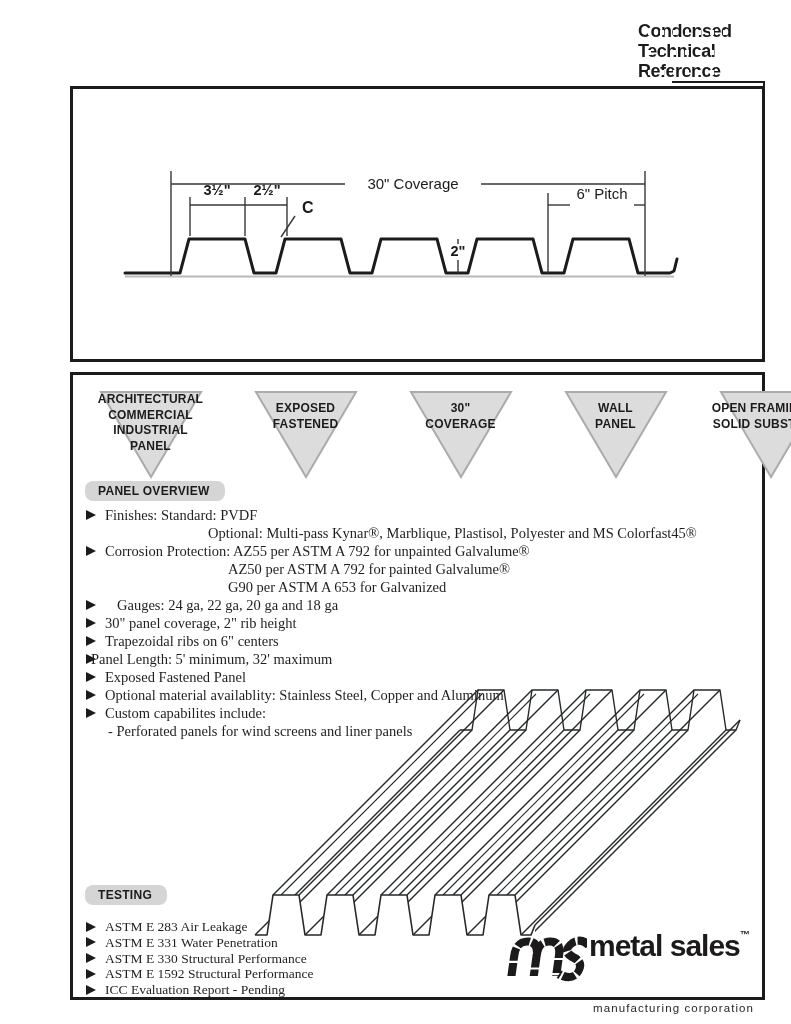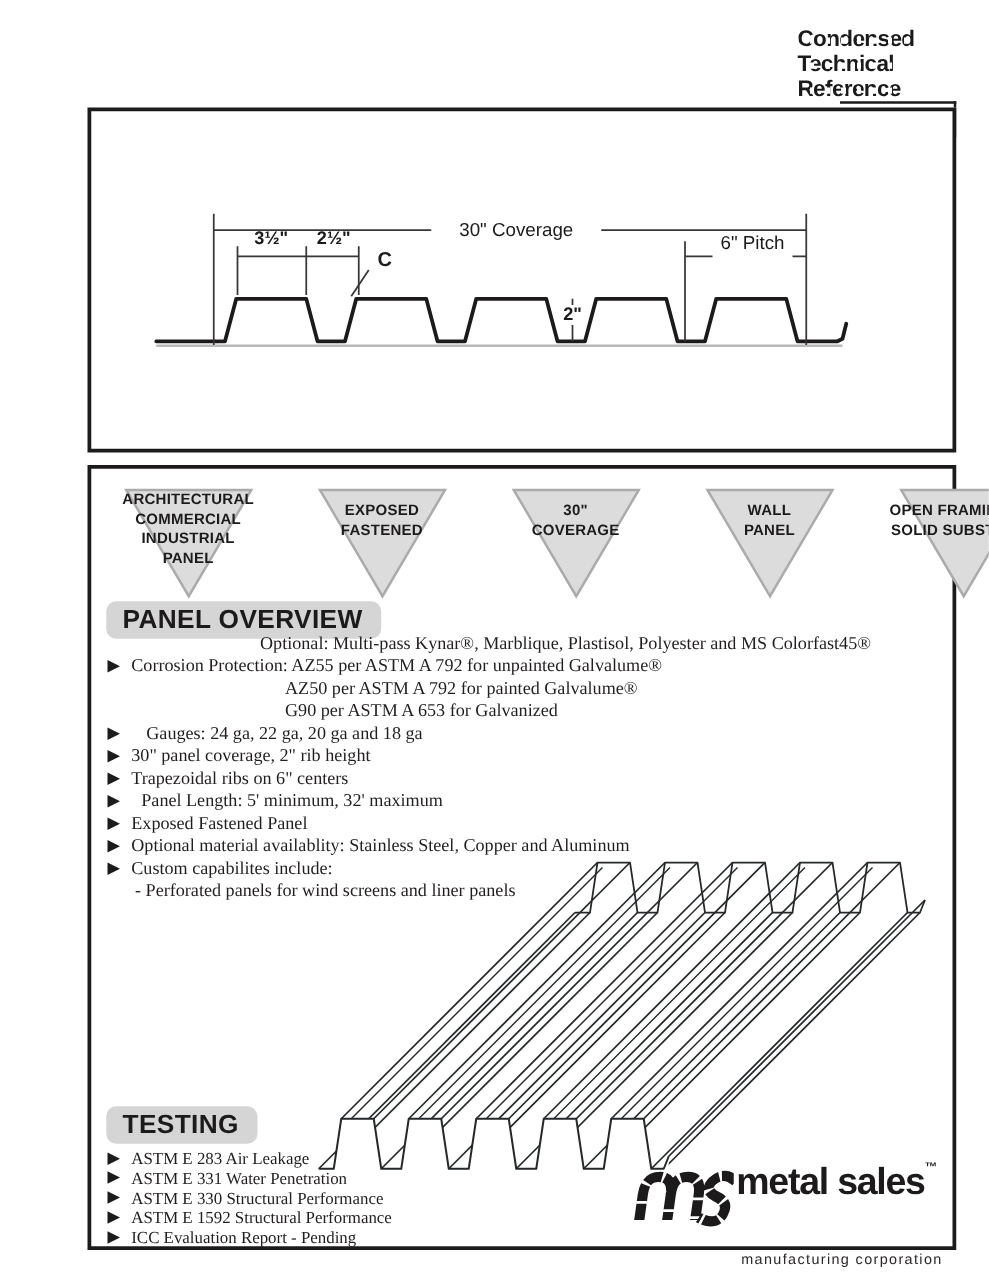--- a/index.html
+++ b/index.html
@@ -38,21 +38,21 @@
 
   
   .badges{position:absolute;left:0;top:8px;width:775px;height:110px;display:flex;}
   .badge{position:relative;flex:1;}
   .badge-tri{position:absolute;left:50%;top:6px;margin-left:-53px;}
   .badge-txt{position:absolute;left:0;width:100%;text-align:center;font-size:12px;font-weight:bold;
     line-height:15.5px;color:var(--ink);letter-spacing:0.2px;}
 
   
   .sec-h{position:absolute;display:inline-block;background:var(--header_bg);border-radius:8px;
-    padding:3px 15px 3px 13px;font-size:21px;font-weight:bold;letter-spacing:0.3px;color:var(--ink);white-space:nowrap;}
+    padding:3px 15px 3px 13px;font-size:12px;font-weight:bold;letter-spacing:0.3px;color:var(--ink);white-space:nowrap;}
   #overview-h{left:12px;top:106px;}
   #testing-h{left:12px;top:510px;}
 
   
   .blist{position:absolute;left:0;width:660px;}
   #overview-lines{top:131px;}
   #testing-lines{top:544px;}
   .b-line{position:relative;line-height:18px;min-height:18px;font-family:"Liberation Serif",serif;
     font-size:14.5px;color:#221e1f;white-space:nowrap;}
   #testing-lines .b-line{line-height:15.8px;min-height:15.8px;font-size:13.5px;}
@@ -179,28 +179,29 @@
           </svg>
           <div class="badge-txt" style="top: 18px;">
             <div>OPEN FRAMING OR</div>
             <div>SOLID SUBSTRATE</div>
           </div>
         </div>
       </div>
 
     <div class="sec-h" id="overview-h">PANEL OVERVIEW</div>
     <div class="blist" id="overview-lines">
+        <div class="b-line" style="padding-left: 32px;"><span class="tri"></span><span>Finishes: Standard: PVDF</span></div>
         <div class="b-line" style="padding-left: 135px;"><span>Optional: Multi-pass Kynar®, Marblique, Plastisol, Polyester and MS Colorfast45®</span></div>
         <div class="b-line" style="padding-left: 32px;"><span class="tri"></span><span>Corrosion Protection: AZ55 per ASTM A 792 for unpainted Galvalume®</span></div>
         <div class="b-line" style="padding-left: 155px;"><span>AZ50 per ASTM A 792 for painted Galvalume®</span></div>
         <div class="b-line" style="padding-left: 155px;"><span>G90 per ASTM A 653 for Galvanized</span></div>
         <div class="b-line" style="padding-left: 44px;"><span class="tri"></span><span>Gauges: 24 ga, 22 ga, 20 ga and 18 ga</span></div>
         <div class="b-line" style="padding-left: 32px;"><span class="tri"></span><span>30" panel coverage, 2" rib height</span></div>
         <div class="b-line" style="padding-left: 32px;"><span class="tri"></span><span>Trapezoidal ribs on 6" centers</span></div>
-        <div class="b-line" style="padding-left: 40px; font-family: Liberation Serif, serif;"><span class="tri"></span><span>Panel Length: 5' minimum, 32' maximum</span></div>
+        <div class="b-line" style="padding-left: 18px; font-family: Liberation Serif, serif;"><span class="tri"></span><span>Panel Length: 5' minimum, 32' maximum</span></div>
         <div class="b-line" style="padding-left: 32px;"><span class="tri"></span><span>Exposed Fastened Panel</span></div>
         <div class="b-line" style="padding-left: 32px;"><span class="tri"></span><span>Optional material availablity: Stainless Steel, Copper and Aluminum</span></div>
         <div class="b-line" style="padding-left: 32px;"><span class="tri"></span><span>Custom capabilites include:</span></div>
         <div class="b-line" style="padding-left: 35px;"><span>- Perforated panels for wind screens and liner panels</span></div>
       </div>
 
     <svg id="panel3d" width="528" height="270" viewBox="0 0 528 270">
         <path d="M20,250 L32,250 L38,210 L64,210 L70,250 L86,250 L92,210 L118,210 L124,250 L140,250 L146,210 L172,210 L178,250 L194,250 L200,210 L226,210 L232,250 L248,250 L254,210 L280,210 L286,250 L296,250 L300,240" transform="translate(205,-205)" fill="none" stroke="#25292b" stroke-width="1.4" stroke-linejoin="round"></path>
         <line x1="20" y1="250" x2="225" y2="45" stroke="#25292b" stroke-width="1.4"></line>
         <line x1="32" y1="250" x2="237" y2="45" stroke="#25292b" stroke-width="1.4"></line>

